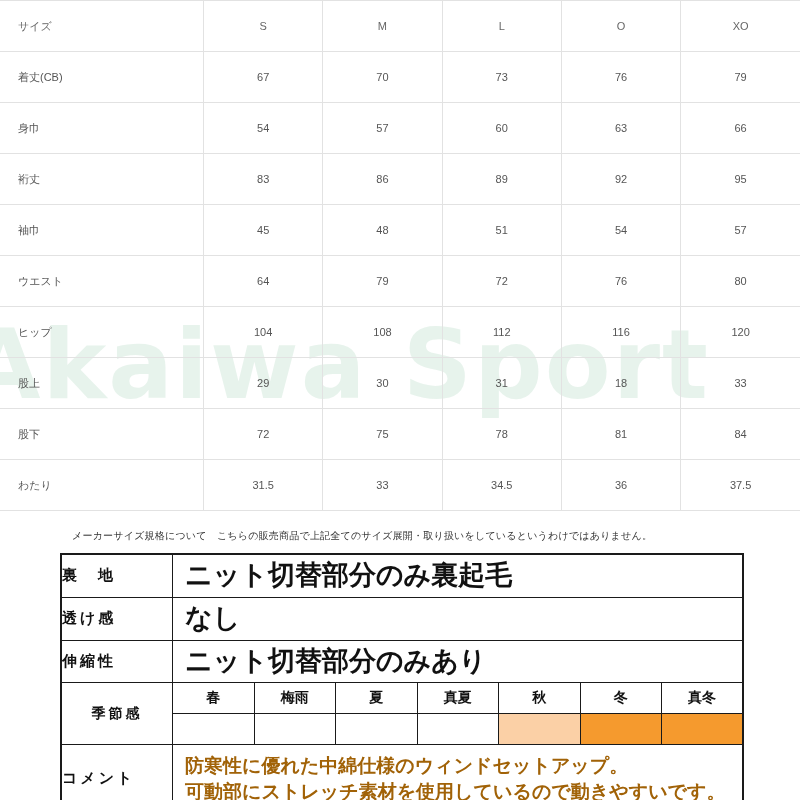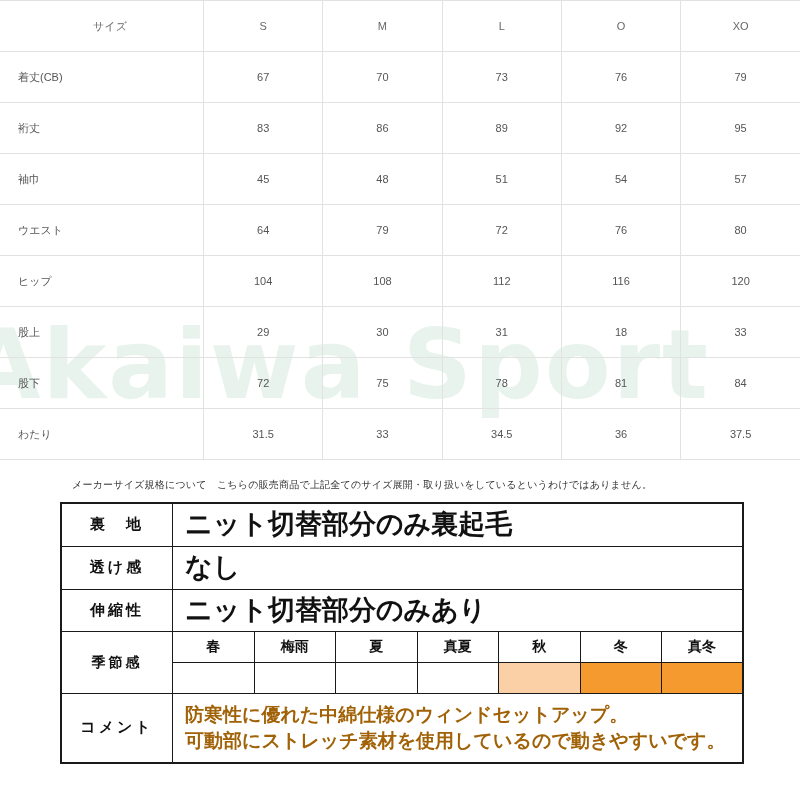--- a/index.html
+++ b/index.html
@@ -64,21 +64,20 @@
     border-top: 1px solid #e2e2e2;
   }
   table.size-table td.rowhead {
     text-align: left;
     padding-left: 18px;
     width: 184px;
     color: #555;
   }
   table.size-table tr.header td {
     color: #666;
-    text-align: center;
   }
 
   
   .note {
     position: relative;
     z-index: 1;
     font-size: 10px;
     color: #333;
     padding: 18px 0 10px 72px;
     letter-spacing: 0.2px;
@@ -95,21 +94,21 @@
     border-collapse: collapse;
     table-layout: fixed;
     border: 2px solid #1a1a1a;
   }
   table.spec-table td {
     border: 1px solid #1a1a1a;
     vertical-align: middle;
   }
   td.spec-label {
     width: 110px;
-    text-align: center;
+    text-align: left;
     font-size: 15px;
     font-weight: bold;
     color: #111;
     padding: 6px 0;
     letter-spacing: 3px;
   }
   td.spec-value {
     font-size: 27px;
     font-weight: bold;
     color: #111;
@@ -159,20 +158,28 @@
     </tr>
     <tr>
       <td class="rowhead">着丈(CB)</td>
       <td>67</td>
       <td>70</td>
       <td>73</td>
       <td>76</td>
       <td>79</td>
     </tr>
     <tr>
+      <td class="rowhead">身巾</td>
+      <td>54</td>
+      <td>57</td>
+      <td>60</td>
+      <td>63</td>
+      <td>66</td>
+    </tr>
+    <tr>
       <td class="rowhead">裄丈</td>
       <td>83</td>
       <td>86</td>
       <td>89</td>
       <td>92</td>
       <td>95</td>
     </tr>
     <tr>
       <td class="rowhead">袖巾</td>
       <td>45</td>

